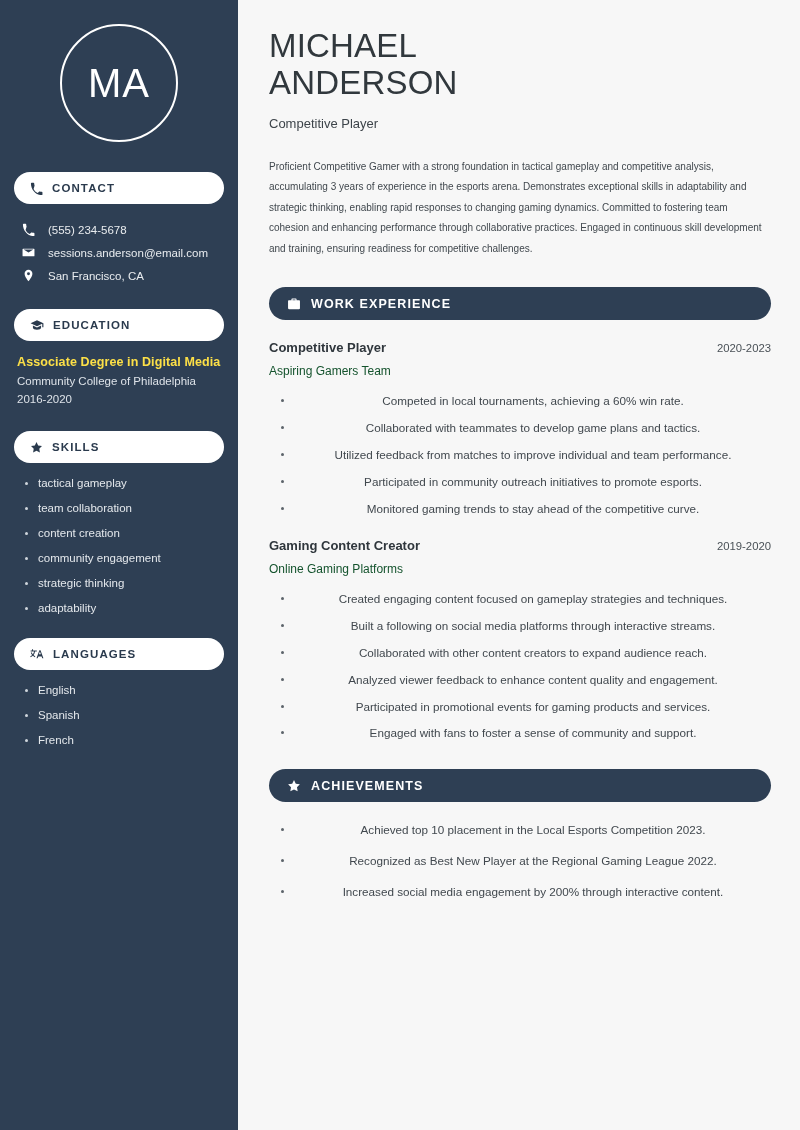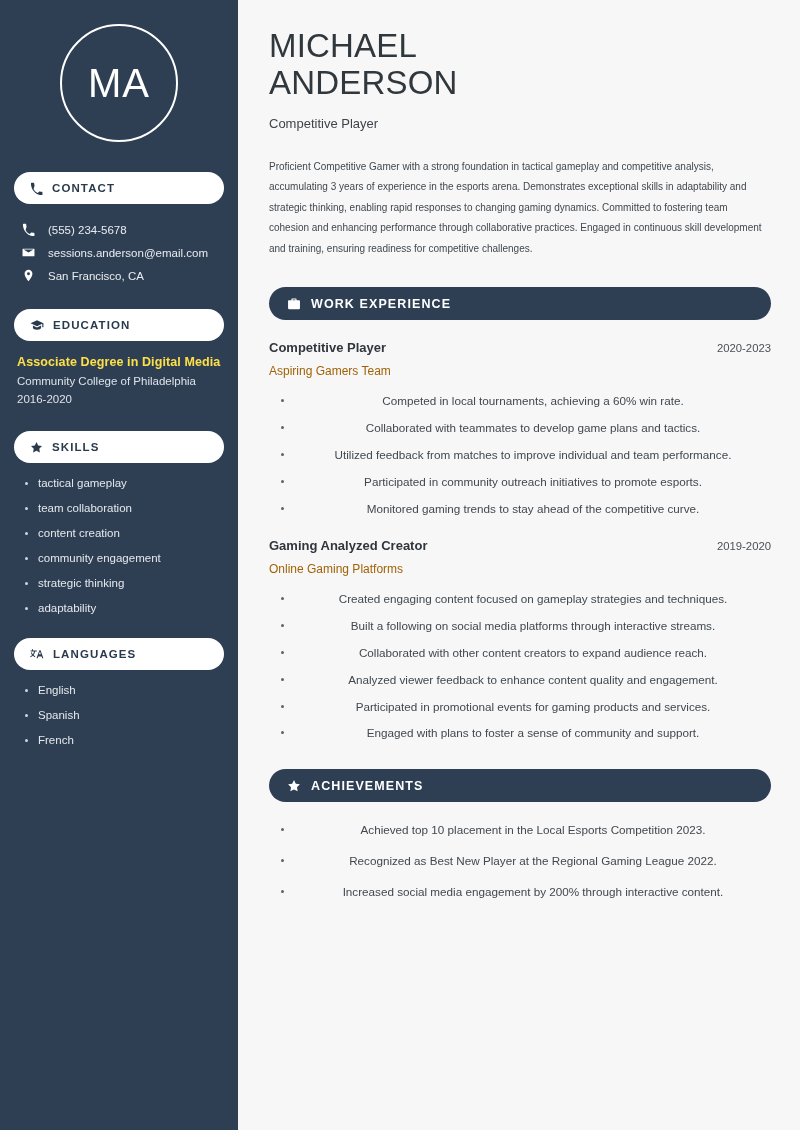--- a/index.html
+++ b/index.html
@@ -159,21 +159,21 @@
   .section-bar .ic svg { display: block; }
 
   .job { margin-bottom: 22px; }
   .job-head {
     display: flex;
     justify-content: space-between;
     align-items: baseline;
   }
   .job-title { font-size: 13px; font-weight: bold; color: #2f363c; }
   .job-dates { font-size: 11.3px; color: #4a5157; }
-  .job-org { font-size: 12px; color: #a16207; margin-top: 9px; }
+  .job-org { font-size: 12px; color: #14532d; margin-top: 9px; }
 
   ul.bullets { list-style: none; margin-top: 15px; padding-left: 10px; text-align: center; }
   ul.bullets li {
     position: relative;
     font-size: 11.7px;
     color: #41484e;
     padding-left: 16px;
     margin-bottom: 11px;
     line-height: 1.35;
   }
@@ -316,31 +316,31 @@
         <li>Competed in local tournaments, achieving a 60% win rate.</li>
         <li>Collaborated with teammates to develop game plans and tactics.</li>
         <li>Utilized feedback from matches to improve individual and team performance.</li>
         <li>Participated in community outreach initiatives to promote esports.</li>
         <li>Monitored gaming trends to stay ahead of the competitive curve.</li>
       </ul>
     </div>
 
     <div class="job">
       <div class="job-head">
-        <span class="job-title">Gaming Analyzed Creator</span>
+        <span class="job-title">Gaming Content Creator</span>
         <span class="job-dates">2019-2020</span>
       </div>
       <div class="job-org">Online Gaming Platforms</div>
       <ul class="bullets">
         <li>Created engaging content focused on gameplay strategies and techniques.</li>
         <li>Built a following on social media platforms through interactive streams.</li>
         <li>Collaborated with other content creators to expand audience reach.</li>
         <li>Analyzed viewer feedback to enhance content quality and engagement.</li>
         <li>Participated in promotional events for gaming products and services.</li>
-        <li>Engaged with plans to foster a sense of community and support.</li>
+        <li>Engaged with fans to foster a sense of community and support.</li>
       </ul>
     </div>
 
     <div class="section-bar">
       <span class="ic">
         <svg width="14" height="14" viewBox="0 0 24 24" fill="currentColor">
             <path d="M12 1.8l3.1 6.4 7 1-5 4.9 1.2 7-6.3-3.3-6.3 3.3 1.2-7-5-4.9 7-1z"></path>
           </svg>
       </span>
       <span>ACHIEVEMENTS</span>

